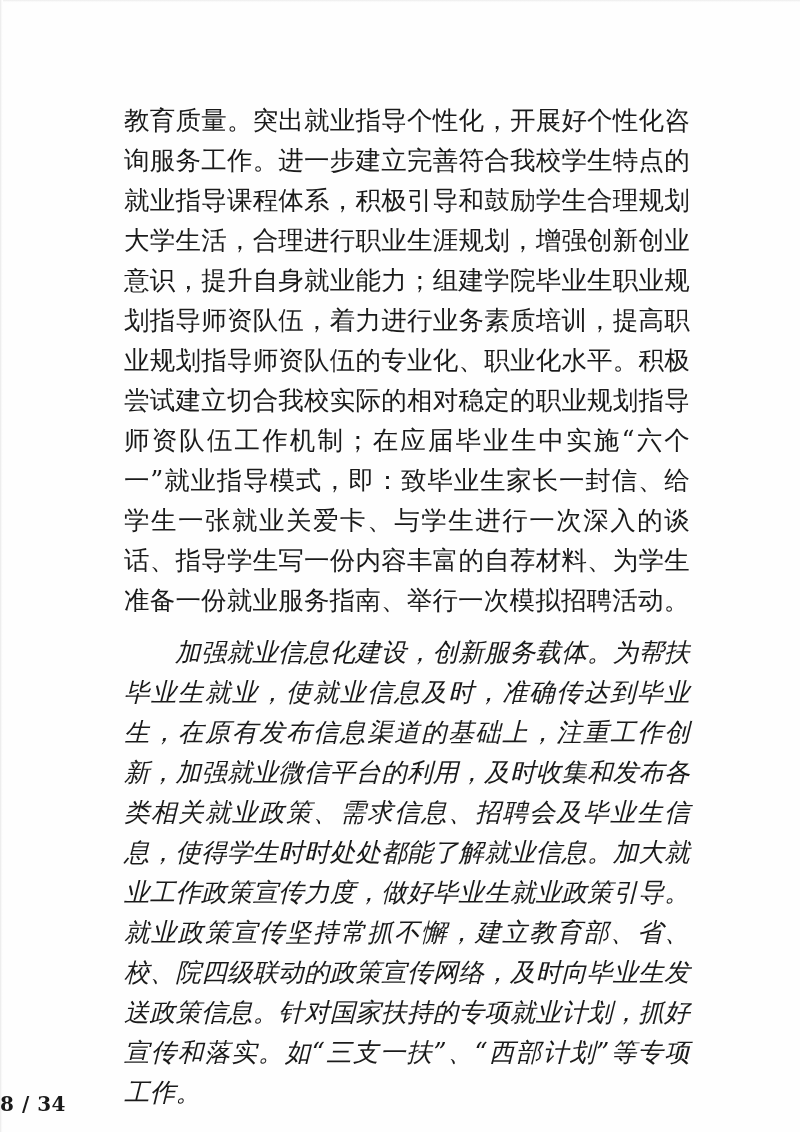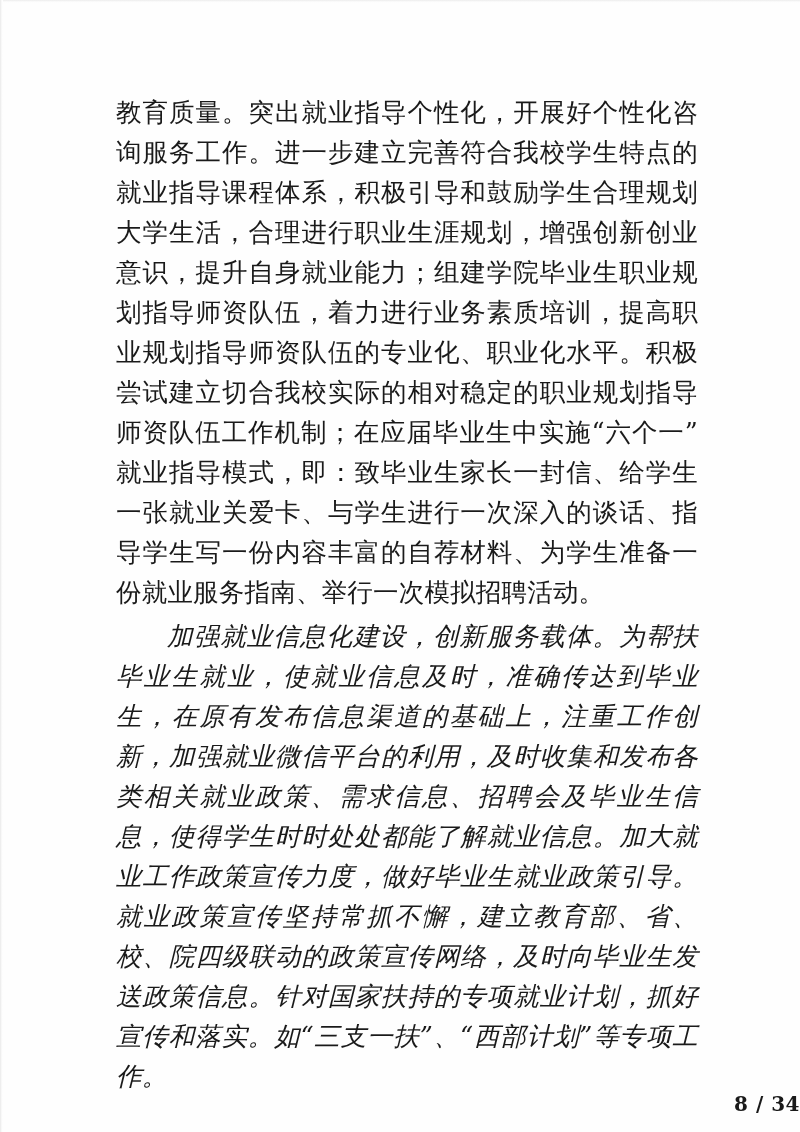--- a/index.html
+++ b/index.html
@@ -46,21 +46,21 @@
   }
 
   .text-block {
     position: absolute;
     left: 112px;
     top: 88px;
     width: 590px;
   }
 
   .para {
-    margin: 4px;
+    margin: 12px;
     color: #1a1a1a;
     font-size: 25.5px;
     line-height: 40px;
     text-align: justify;
     text-align-last: left;
     text-justify: inter-ideograph;
     letter-spacing: 0.2px;
     font-family: "DejaVu Serif", "Liberation Serif", serif;
     font-weight: 400;
   }
@@ -72,21 +72,21 @@
   .para.indent {
     text-indent: 2em;
     font-style: italic;
   }
 
   .page-number {
     position: absolute;
     left: 0;
     top: 1092px;
     width: 800px;
-    text-align: right;
+    text-align: left;
     font-family: "DejaVu Serif", "Liberation Serif", serif;
     font-size: 20px;
     font-weight: 700;
     color: #1a1a1a;
     letter-spacing: 0.5px;
   }
 </style>
 </head>
 <body>
 

